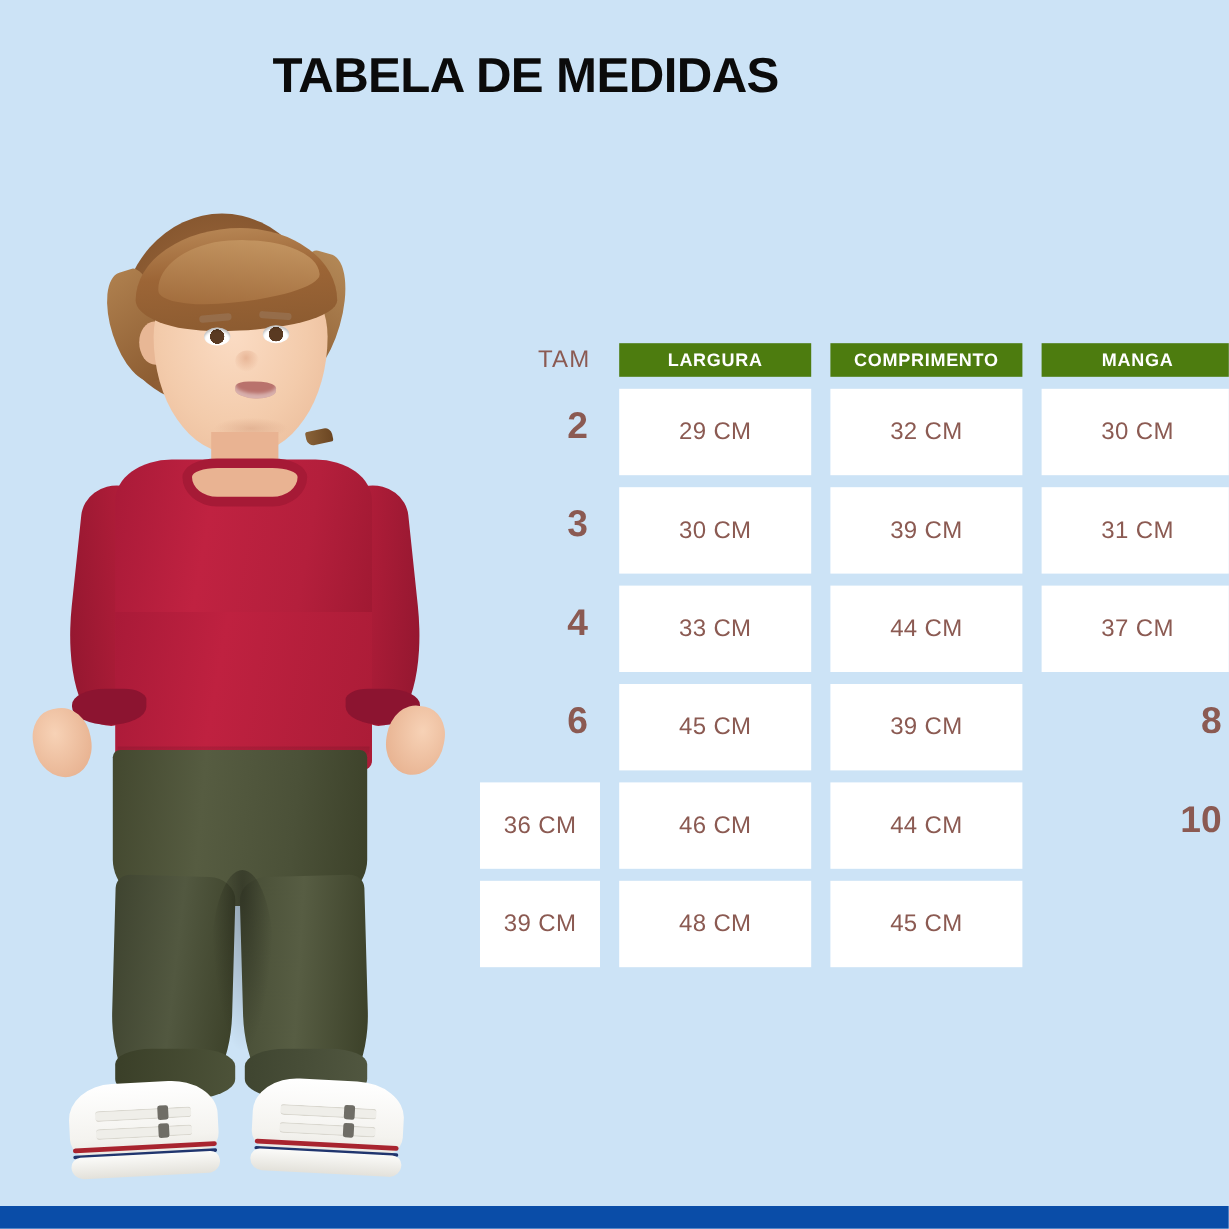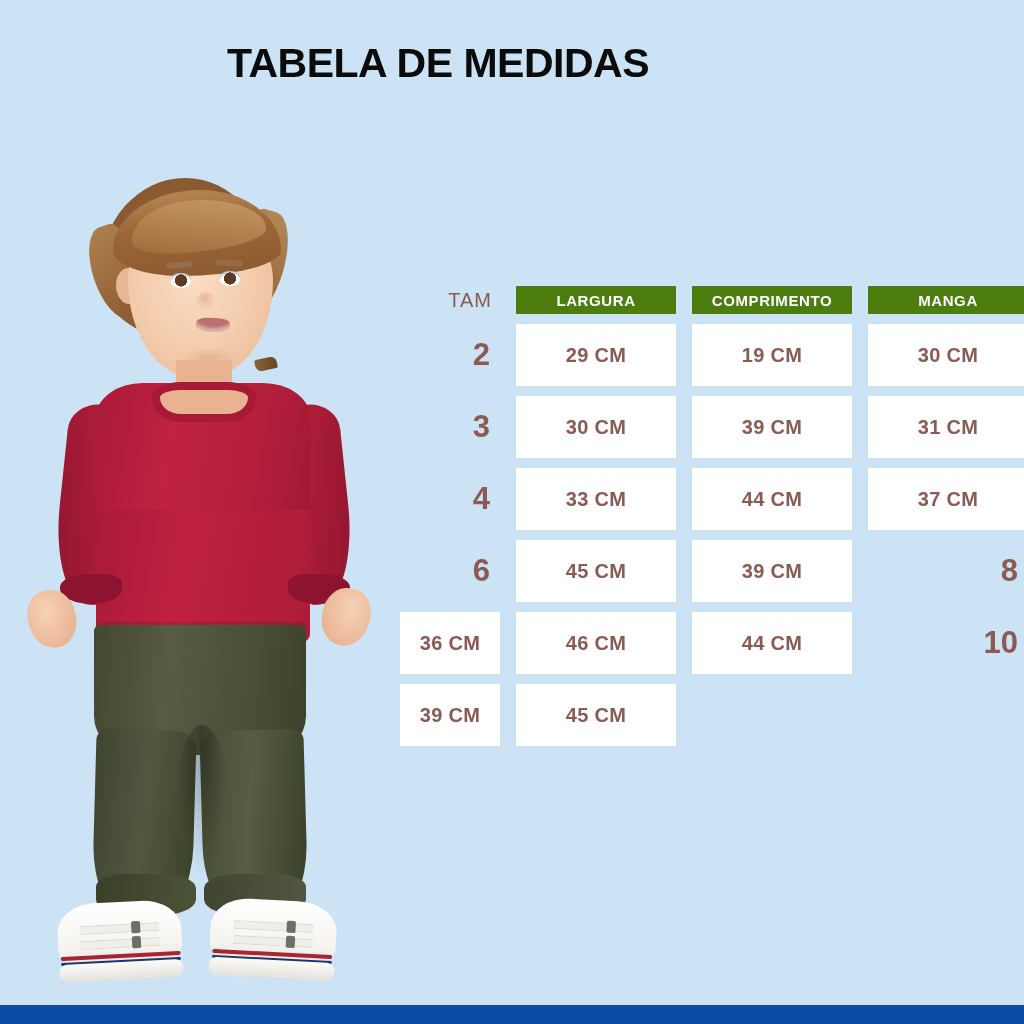--- a/index.html
+++ b/index.html
@@ -255,23 +255,23 @@
     font-size:15px; font-weight:bold; letter-spacing:.6px;
   }
   .td-size{
     display:flex; align-items:center; justify-content:flex-end;
     padding-right:10px;
     height:62px;
     font-size:31px; font-weight:bold; color:#8b5a52;
   }
   .td-val{
     background:#ffffff;
-    height:62px;
+    height:72px;
     display:flex; align-items:center; justify-content:center;
-    font-size:20px; font-weight:bold; color:#8b5a52;
+    font-size:20px; font-weight:normal; color:#8b5a52;
     letter-spacing:.3px;
   }
 
   
   #footer-bar{
     position:absolute; left:0; top:1005px; width:1024px; height:19px;
     background:#0a4da8;
   }
 </style>
 </head>
@@ -340,21 +340,21 @@
 <div id="size-table">
   <div class="table-grid">
 
     <div class="th-tam">TAM</div>
     <div class="th-blue">LARGURA</div>
     <div class="th-blue">COMPRIMENTO</div>
     <div class="th-blue">MANGA</div>
 
     <div class="td-size">2</div>
     <div class="td-val">29 CM</div>
-    <div class="td-val">19 CM</div>
+    <div class="td-val">32 CM</div>
     <div class="td-val">30 CM</div>
 
     <div class="td-size">3</div>
     <div class="td-val">30 CM</div>
     <div class="td-val">39 CM</div>
     <div class="td-val">31 CM</div>
 
     <div class="td-size">4</div>
     <div class="td-val">33 CM</div>
     <div class="td-val">44 CM</div>
@@ -364,18 +364,19 @@
     <div class="td-val">45 CM</div>
     <div class="td-val">39 CM</div>
 
     <div class="td-size">8</div>
     <div class="td-val">36 CM</div>
     <div class="td-val">46 CM</div>
     <div class="td-val">44 CM</div>
 
     <div class="td-size">10</div>
     <div class="td-val">39 CM</div>
+    <div class="td-val">48 CM</div>
     <div class="td-val">45 CM</div>
 
   </div>
 </div>
 
 <div id="footer-bar"></div>
 
 </body></html>

